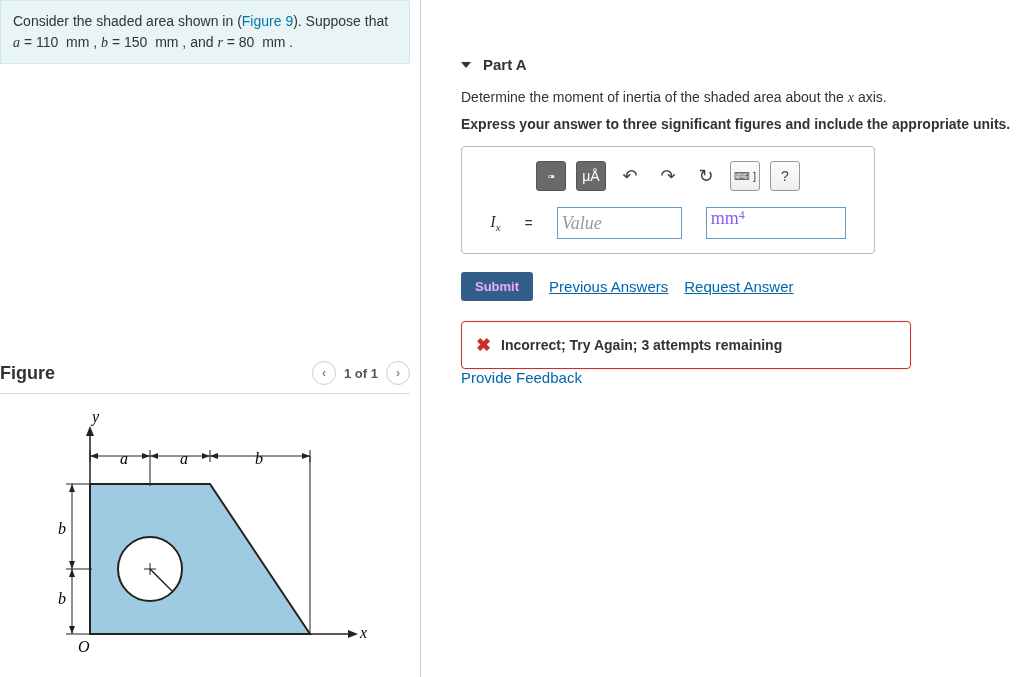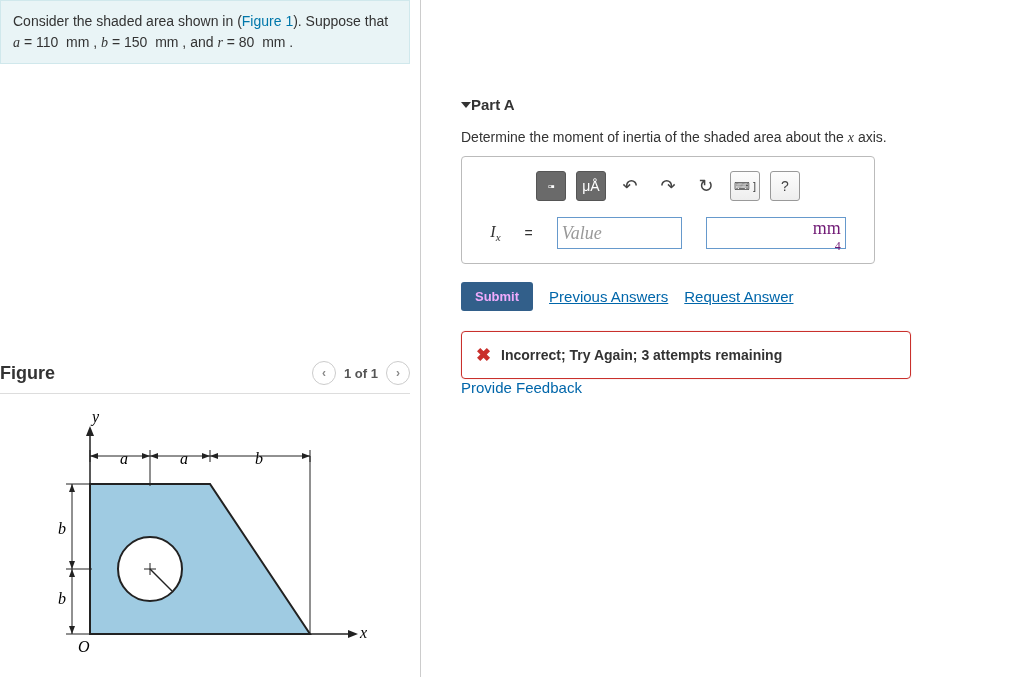--- a/index.html
+++ b/index.html
@@ -64,21 +64,22 @@
     padding: 0 10px 0 30px;
   }
 
   .right-col {
     flex: 1;
     padding: 20px 10px 10px 40px;
   }
   .part-header {
     display: flex;
     align-items: center;
-    margin: 76px 0 16px 0;
+    gap: 12px;
+    margin: 36px 0 16px 0;
     font-weight: bold;
     font-size: 15px;
   }
   .caret-down {
     width: 0; height: 0;
     border-left: 5px solid transparent;
     border-right: 5px solid transparent;
     border-top: 6px solid #333;
   }
   .question { margin: 0 0 10px 0; }
@@ -123,21 +124,21 @@
   .ix sub { font-size: 11px; }
   .val-input, .unit-input {
     border: 1px solid #6699cc;
     height: 30px;
     font-size: 18px;
     padding: 0 4px;
     font-family: "Times New Roman", serif;
   }
   .val-input { width: 115px; font-style: italic; color: #888; }
   .val-input::placeholder { color: #999; font-style: italic; }
-  .unit-input { width: 130px; color: #701a75; display:flex; align-items:flex-end;flex-direction:column; }
+  .unit-input { width: 130px; color: #8b5cf6; display:flex; align-items:flex-start; }
   .unit-input sup { font-size: 12px; }
 
   .submit-row {
     margin-top: 18px;
     display: flex; align-items: center; gap: 16px;
   }
   .submit-btn {
     background: #325f8a;
     color: #f0abfc;
     border: none;
@@ -169,21 +170,21 @@
     font-size: 15px;
   }
 </style>
 </head>
 <body>
 
 <div class="container">
 
   <div class="left-col">
     <div class="problem-statement">
-      <span>Consider the shaded area shown in (</span><span class="figlink">Figure 1</span><span>). Suppose that </span><br>
+      <span>Consider the shaded area shown in (</span><span class="figlink">Figure 9</span><span>). Suppose that </span><br>
       <span><span class="ital">a</span> = 110&nbsp;&nbsp;mm&nbsp;, <span class="ital">b</span> = 150&nbsp;&nbsp;mm&nbsp;, and <span class="ital">r</span> = 80&nbsp;&nbsp;mm&nbsp;.</span>
     </div>
 
     <div class="figure-section">
       <div class="figure-header">
         <div class="figure-title">Figure</div>
         <div class="pager">
           <div class="pager-btn">‹</div>
           <span>1 of 1</span>
           <div class="pager-btn">›</div>
@@ -248,20 +249,21 @@
 
   <div class="right-col">
     <div class="part-header">
       <div class="caret-down"></div>
       <span>Part A</span>
     </div>
 
     <div class="question">
       <span>Determine the moment of inertia of the shaded area about the </span><span class="xital">x</span><span> axis.</span>
     </div>
+    <div class="instruct">Express your answer to three significant figures and include the appropriate units.</div>
 
     <div class="answer-box">
       <div class="toolbar">
         <div class="tbtn dark" style="font-size:11px;letter-spacing:-1px;">▫▪<br></div>
         <div class="tbtn dark">μÅ</div>
         <div class="tbtn noborder">↶</div>
         <div class="tbtn noborder">↷</div>
         <div class="tbtn noborder">↻</div>
         <div class="tbtn" style="font-size:11px;">⌨ ]</div>
         <div class="tbtn">?</div>

